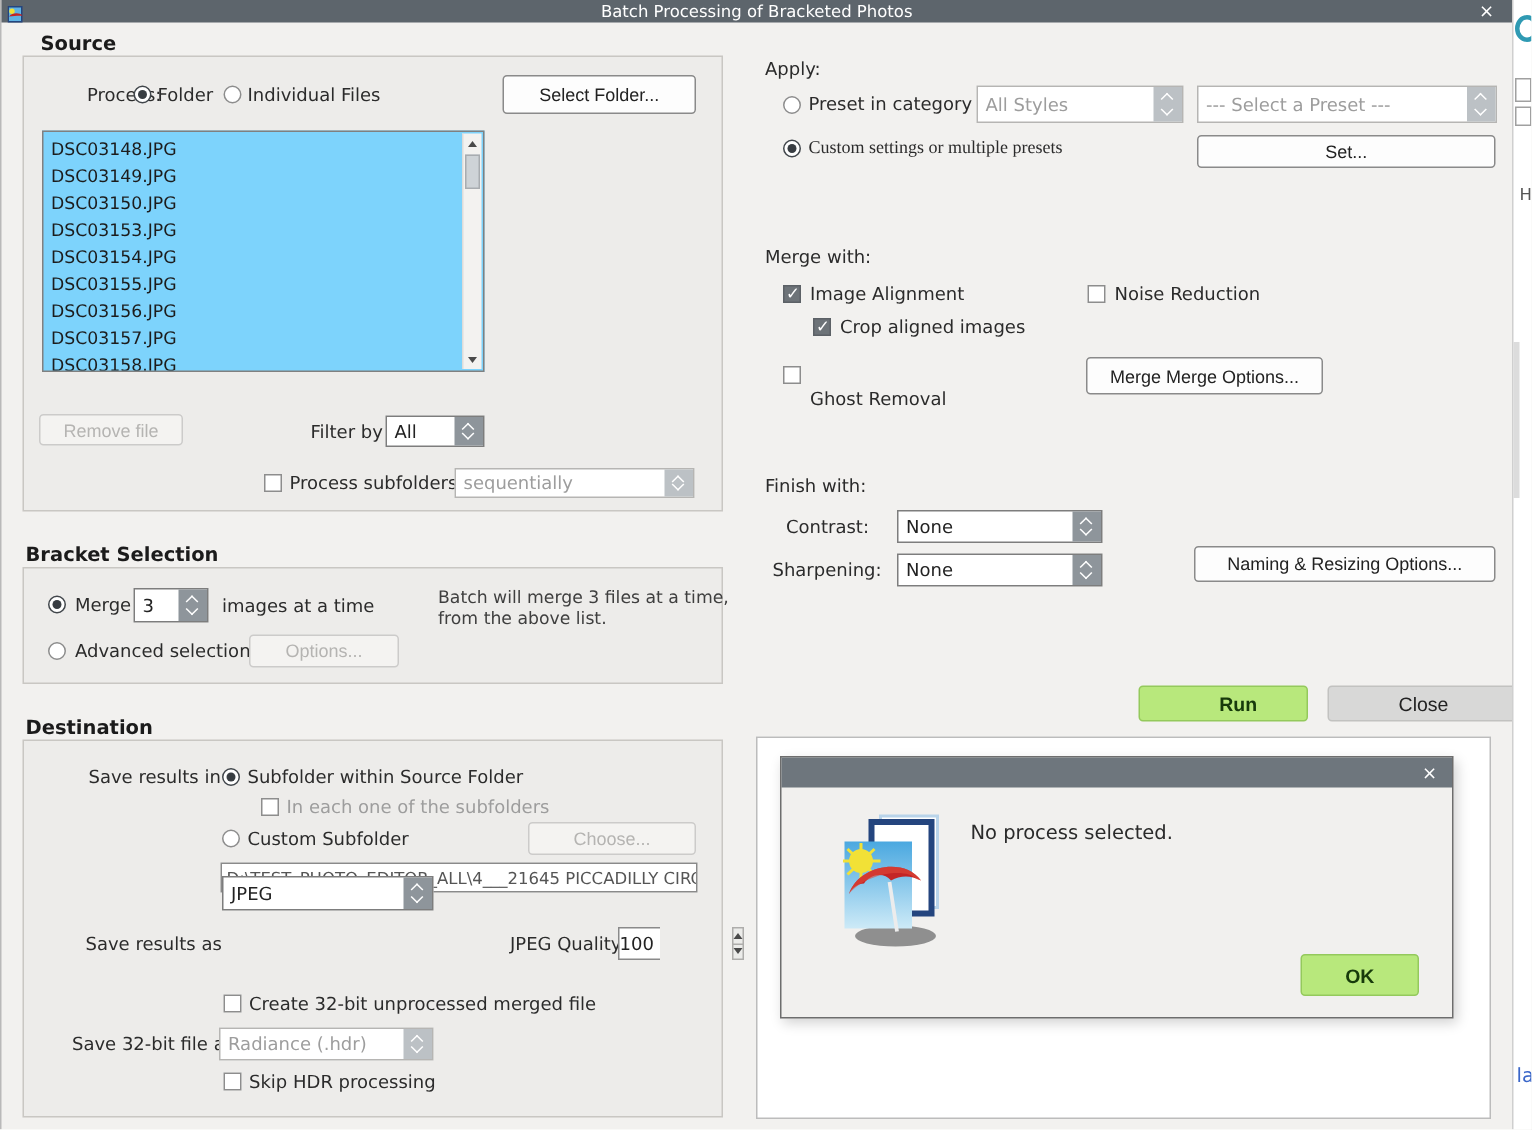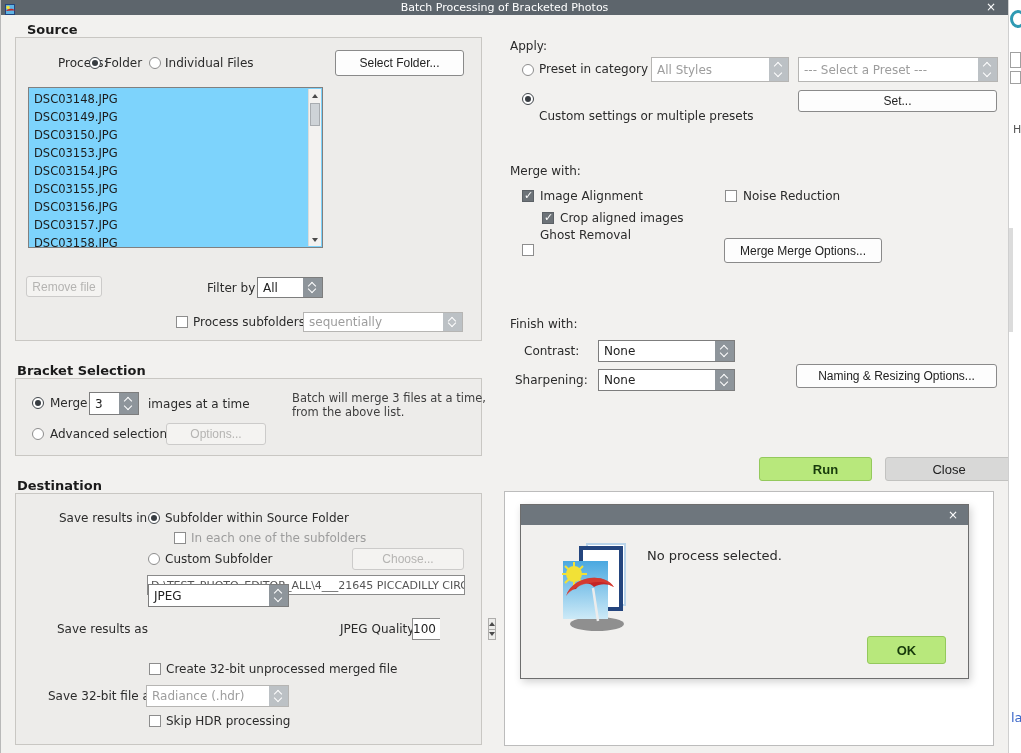--- a/index.html
+++ b/index.html
@@ -116,21 +116,21 @@
         <div class="sb-btn" style="top:0;">
             <span class="tri-up"></span>
           </div>
         <div class="sb-thumb" style="top:14px; height:23px;"></div>
         <div class="sb-btn" style="bottom:0;">
             <span class="tri-down"></span>
           </div>
       </div>
     </div>
 
-    <button class="btn disabled" style="left:25px; top:276px; width:76px; height:21px;">Remove file</button>
+    <button class="btn disabled" style="left:25px; top:276px; width:96px; height:21px;">Remove file</button>
     <div class="lbl" style="left:206px; top:281px;">Filter by</div>
     <div class="dd" style="left:256px; top:277px; width:66px; height:21px;">
       <span class="val">All</span>
         <span class="dbtn"></span>
     </div>
 
     <span class="cb" style="left:175px; top:316px;"></span>
     <div class="lbl" style="left:192px; top:315px;">Process subfolders</div>
     <div class="dd disabled" style="left:302px; top:312px; width:160px; height:20px;">
       <span class="val">sequentially</span>
@@ -197,32 +197,32 @@
     <div class="lbl" style="left:538px; top:62px;">Preset in category</div>
     <div class="dd disabled" style="left:650px; top:57px; width:138px; height:25px;">
       <span class="val">All Styles</span>
         <span class="dbtn"></span>
     </div>
     <div class="dd disabled" style="left:797px; top:57px; width:200px; height:25px;">
       <span class="val">--- Select a Preset ---</span>
         <span class="dbtn"></span>
     </div>
     <span class="rb selected" style="left:521px; top:93px;"></span>
-    <div class="lbl" style="left:538px; top:109px;">Custom settings or multiple presets</div>
+    <div class="lbl" style="left:538px; top:91px;font-family:Liberation Serif, serif;">Custom settings or multiple presets</div>
     <button class="btn" style="left:797px; top:90px; width:199px; height:22px;">Set...</button>
 
     <div class="lbl" style="left:509px; top:164px;">Merge with:</div>
     <span class="cb checked" style="left:521px; top:190px;"></span>
     <div class="lbl" style="left:539px; top:189px;">Image Alignment</div>
     <span class="cb" style="left:724px; top:190px;"></span>
     <div class="lbl" style="left:742px; top:189px;">Noise Reduction</div>
     <span class="cb checked" style="left:541px; top:212px;"></span>
     <div class="lbl" style="left:559px; top:211px;">Crop aligned images</div>
     <span class="cb" style="left:521px; top:244px;"></span>
-    <div class="lbl" style="left:539px; top:228px;text-align:center;">Ghost Removal</div>
+    <div class="lbl" style="left:539px; top:259px;text-align:center;">Ghost Removal</div>
     <button class="btn" style="left:723px; top:238px; width:158px; height:25px;">Merge Merge Options...</button>
 
     <div class="lbl" style="left:509px; top:317px;">Finish with:</div>
     <div class="lbl" style="left:523px; top:344px;">Contrast:</div>
     <div class="dd" style="left:597px; top:340px; width:137px; height:22px;">
       <span class="val">None</span>
         <span class="dbtn"></span>
     </div>
     <div class="lbl" style="left:514px; top:373px;">Sharpening:</div>
     <div class="dd" style="left:597px; top:369px; width:137px; height:22px;">

